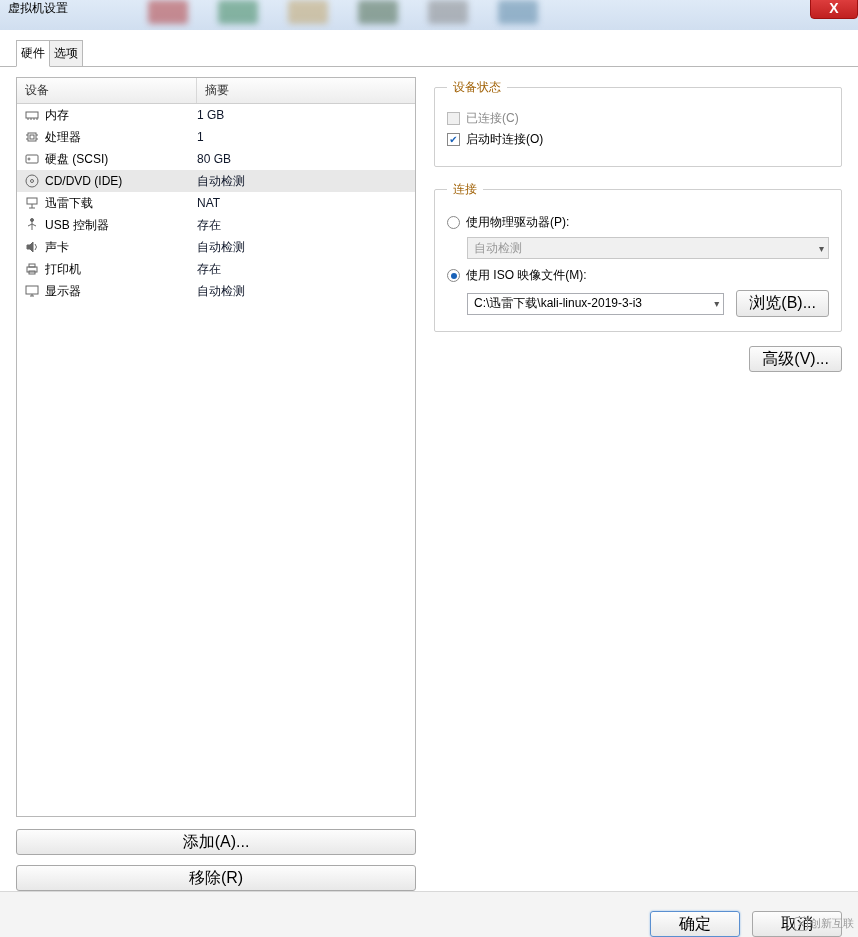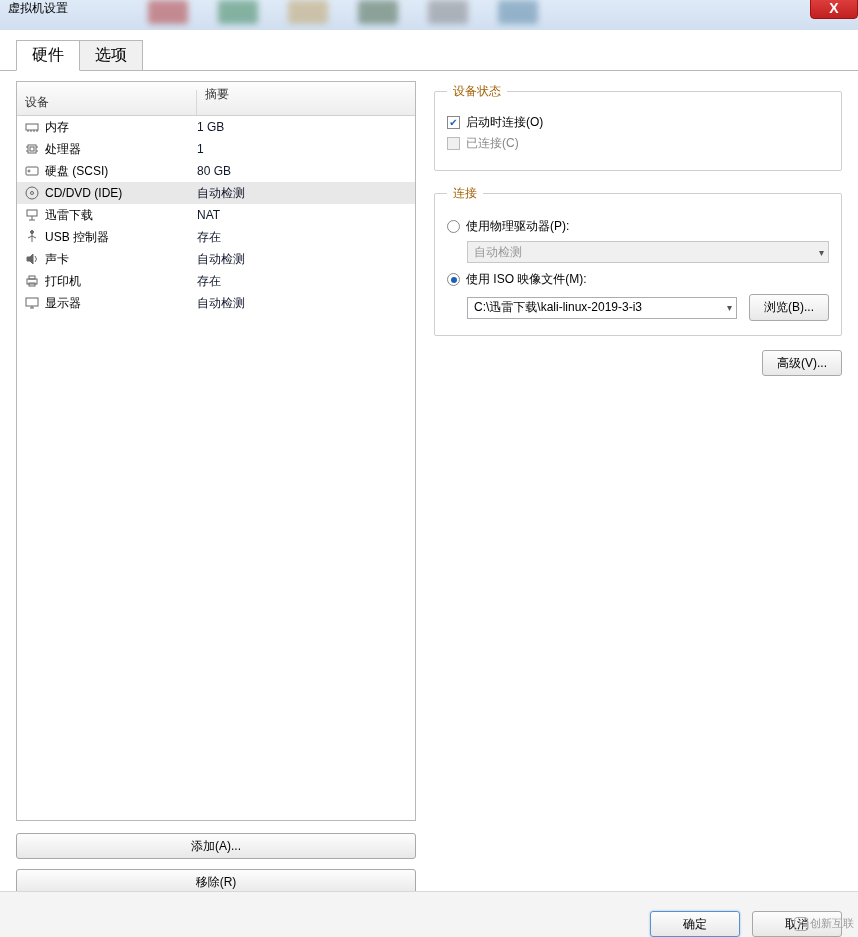--- a/index.html
+++ b/index.html
@@ -7,32 +7,32 @@
 
 .titlebar { height: 48px; background: linear-gradient(to bottom, #dfeaf7, #c8d8ec); display: flex; align-items: flex-start; padding: 0 8px; border-bottom: 1px solid #a0b8d8; position: relative; }
 .titlebar .title { color: #000; font-size: 12px; }
 .titlebar .blurred-icons { flex: 1; display: flex; gap: 30px; margin-left: 80px; }
 .blurred-icons .bi { width: 40px; height: 24px; background: #8aa; opacity: 0.5; filter: blur(3px); border-radius: 3px; }
 .close-btn { position: absolute; right: 0; top: -3px; width: 48px; height: 22px; background: linear-gradient(to bottom, #e04040, #c02020); border: 1px solid #a01010; border-radius: 0 0 4px 4px; color: #fff; display: flex; align-items: center; justify-content: center; font-weight: bold; font-size: 14px; }
 
 .window-body { position: absolute; top: 30px; left: 0; right: 0; bottom: 0; background: #fff; }
 
 .tabs { display: flex; margin: 10px 0 0 16px; }
-.tab { padding: 4px 15px; border: 1px solid #b8b8b8; background: #f0f0f0; font-size: 16px; cursor: pointer; margin-right: -1px; }
+.tab { padding: 4px 4px; border: 1px solid #b8b8b8; background: #f0f0f0; font-size: 12px; cursor: pointer; margin-right: -1px; }
 .tab.active { background: #fff; border-bottom: 1px solid #fff; position: relative; z-index: 1; }
 .tab-underline { border-top: 1px solid #b8b8b8; margin-top: -1px; }
 
 .content { display: flex; padding: 10px 16px; gap: 18px; }
 
 .left-panel { width: 400px; }
 
 .device-list { border: 1px solid #b8b8b8; height: 740px; display: flex; flex-direction: column; }
 .list-header { display: flex; background: linear-gradient(to bottom, #fdfdfd, #ededed); border-bottom: 1px solid #cfcfcf; }
 .list-header .col { padding: 4px 8px; font-size: 12px; color: #333; }
-.col-dev { width: 180px; border-right: 1px solid #d8d8d8; margin-top: 8px; }
+.col-dev { width: 180px; border-right: 1px solid #d8d8d8; }
 .col-sum { flex: 1; }
 
 .list-body { flex: 1; overflow: auto; background: #fff; }
 .row { display: flex; align-items: center; padding: 2px 4px 2px 6px; height: 22px; cursor: default; }
 .row.selected { background: #e8e8e8; }
 .row .icon { width: 18px; height: 16px; display: flex; align-items: center; justify-content: center; margin-right: 4px; color: #555; }
 .row .label { width: 152px; font-size: 12px; }
 .row .summary { flex: 1; font-size: 12px; color: #0f172a; }
 
 .left-buttons { display: flex; justify-content: center; gap: 10px; margin-top: 12px; flex-direction: column; }
@@ -51,21 +51,21 @@
 .radio { width: 13px; height: 13px; border: 1px solid #888; border-radius: 50%; display: flex; align-items: center; justify-content: center; }
 .radio.checked::before { content: ""; width: 6px; height: 6px; border-radius: 50%; background: #1a62b8; display: block; }
 
 .combo { display: flex; align-items: center; border: 1px solid #abadb3; background: #fff; height: 22px; padding: 0 4px 0 6px; font-size: 12px; }
 .combo.disabled { background: #f0f0f0; color: #999; border-color: #c8c8c8; }
 .combo .caret { margin-left: auto; font-size: 10px; color: #555; }
 
 .iso-row { display: flex; gap: 12px; align-items: center; margin-left: 20px; margin-top: 6px; }
 .iso-row .combo { flex: 1; }
 
-.btn { background: linear-gradient(to bottom, #fdfdfd, #e8e8e8); border: 1px solid #a8a8a8; border-radius: 3px; padding: 4px 12px; font-size: 12px; cursor: pointer; height: 26px; display: inline-flex; align-items: center; justify-content: center; min-width: 80px; }
+.btn { background: linear-gradient(to bottom, #fdfdfd, #e8e8e8); border: 1px solid #a8a8a8; border-radius: 3px; padding: 4px 12px; font-size: 16px; cursor: pointer; height: 26px; display: inline-flex; align-items: center; justify-content: center; min-width: 80px; }
 
 .adv-wrap { display: flex; justify-content: flex-end; margin-top: 2px; }
 
 .bottom-bar { position: absolute; bottom: 0; left: 0; right: 0; height: 46px; display: flex; align-items: flex-end; justify-content: flex-end; padding: 0 16px; gap: 12px; border-top: 1px solid #d8d8d8; background: #f4f4f4; }
 .btn.primary { border-color: #5a8fd0; box-shadow: 0 0 2px #7ab0e8; min-width: 90px; }
 
 .watermark { position: absolute; right: 4px; bottom: 6px; font-size: 11px; color: #999; display: flex; align-items: center; gap: 2px; }
 .watermark .wm-icon { width: 14px; height: 14px; border: 1px solid #aaa; border-radius: 3px; display: inline-flex; align-items: center; justify-content: center; font-size: 9px; color: #888; }
 
 svg { width: 16px; height: 16px; }
@@ -235,26 +235,26 @@
         <div class="btn">添加(A)...</div>
         <div class="btn">移除(R)</div>
       </div>
     </div>
 
     <div class="right-panel">
 
       <fieldset>
         <legend>设备状态</legend>
         <div class="chk-row">
+          <span class="chk disabled"></span>
+          <span style="color:#888">已连接(C)</span>
+        </div>
+        <div class="chk-row">
           <span class="chk checked"></span>
           <span>启动时连接(O)</span>
-        </div>
-        <div class="chk-row">
-          <span class="chk disabled"></span>
-          <span style="color:#888">已连接(C)</span>
         </div>
       </fieldset>
 
       <fieldset>
         <legend>连接</legend>
 
         <div class="radio-row">
           <span class="radio"></span>
           <span>使用物理驱动器(P):</span>
         </div>

